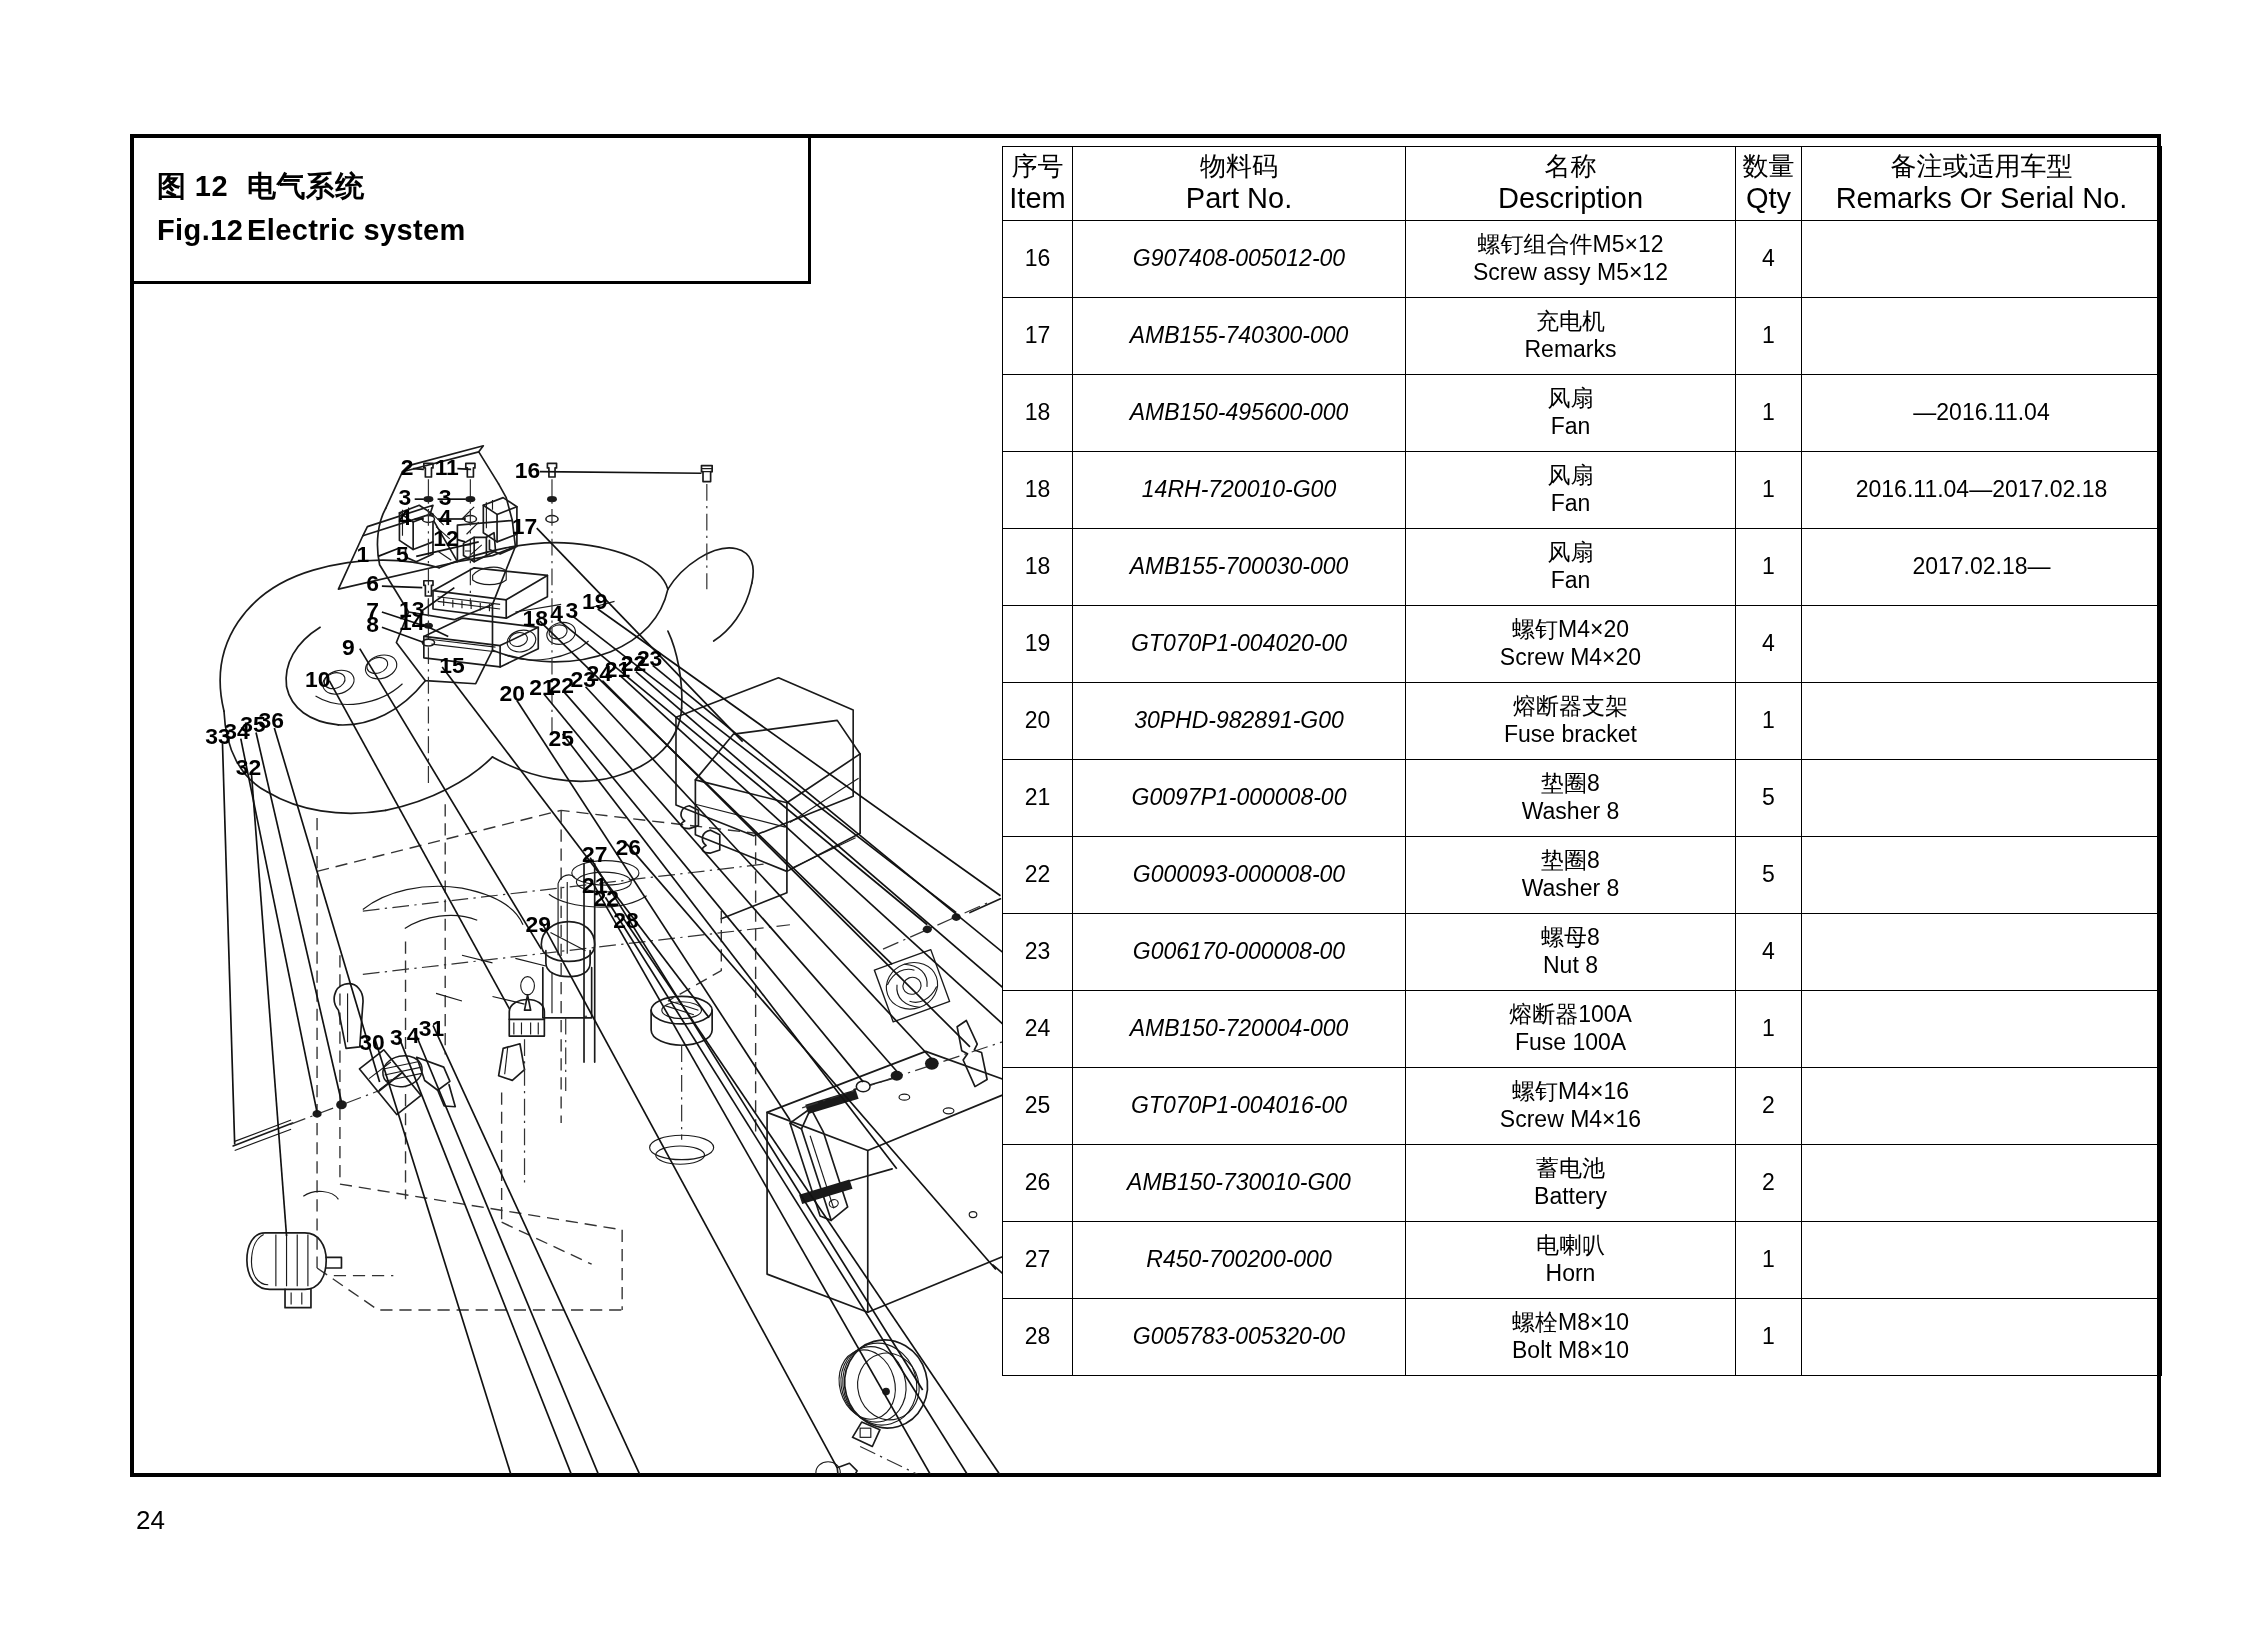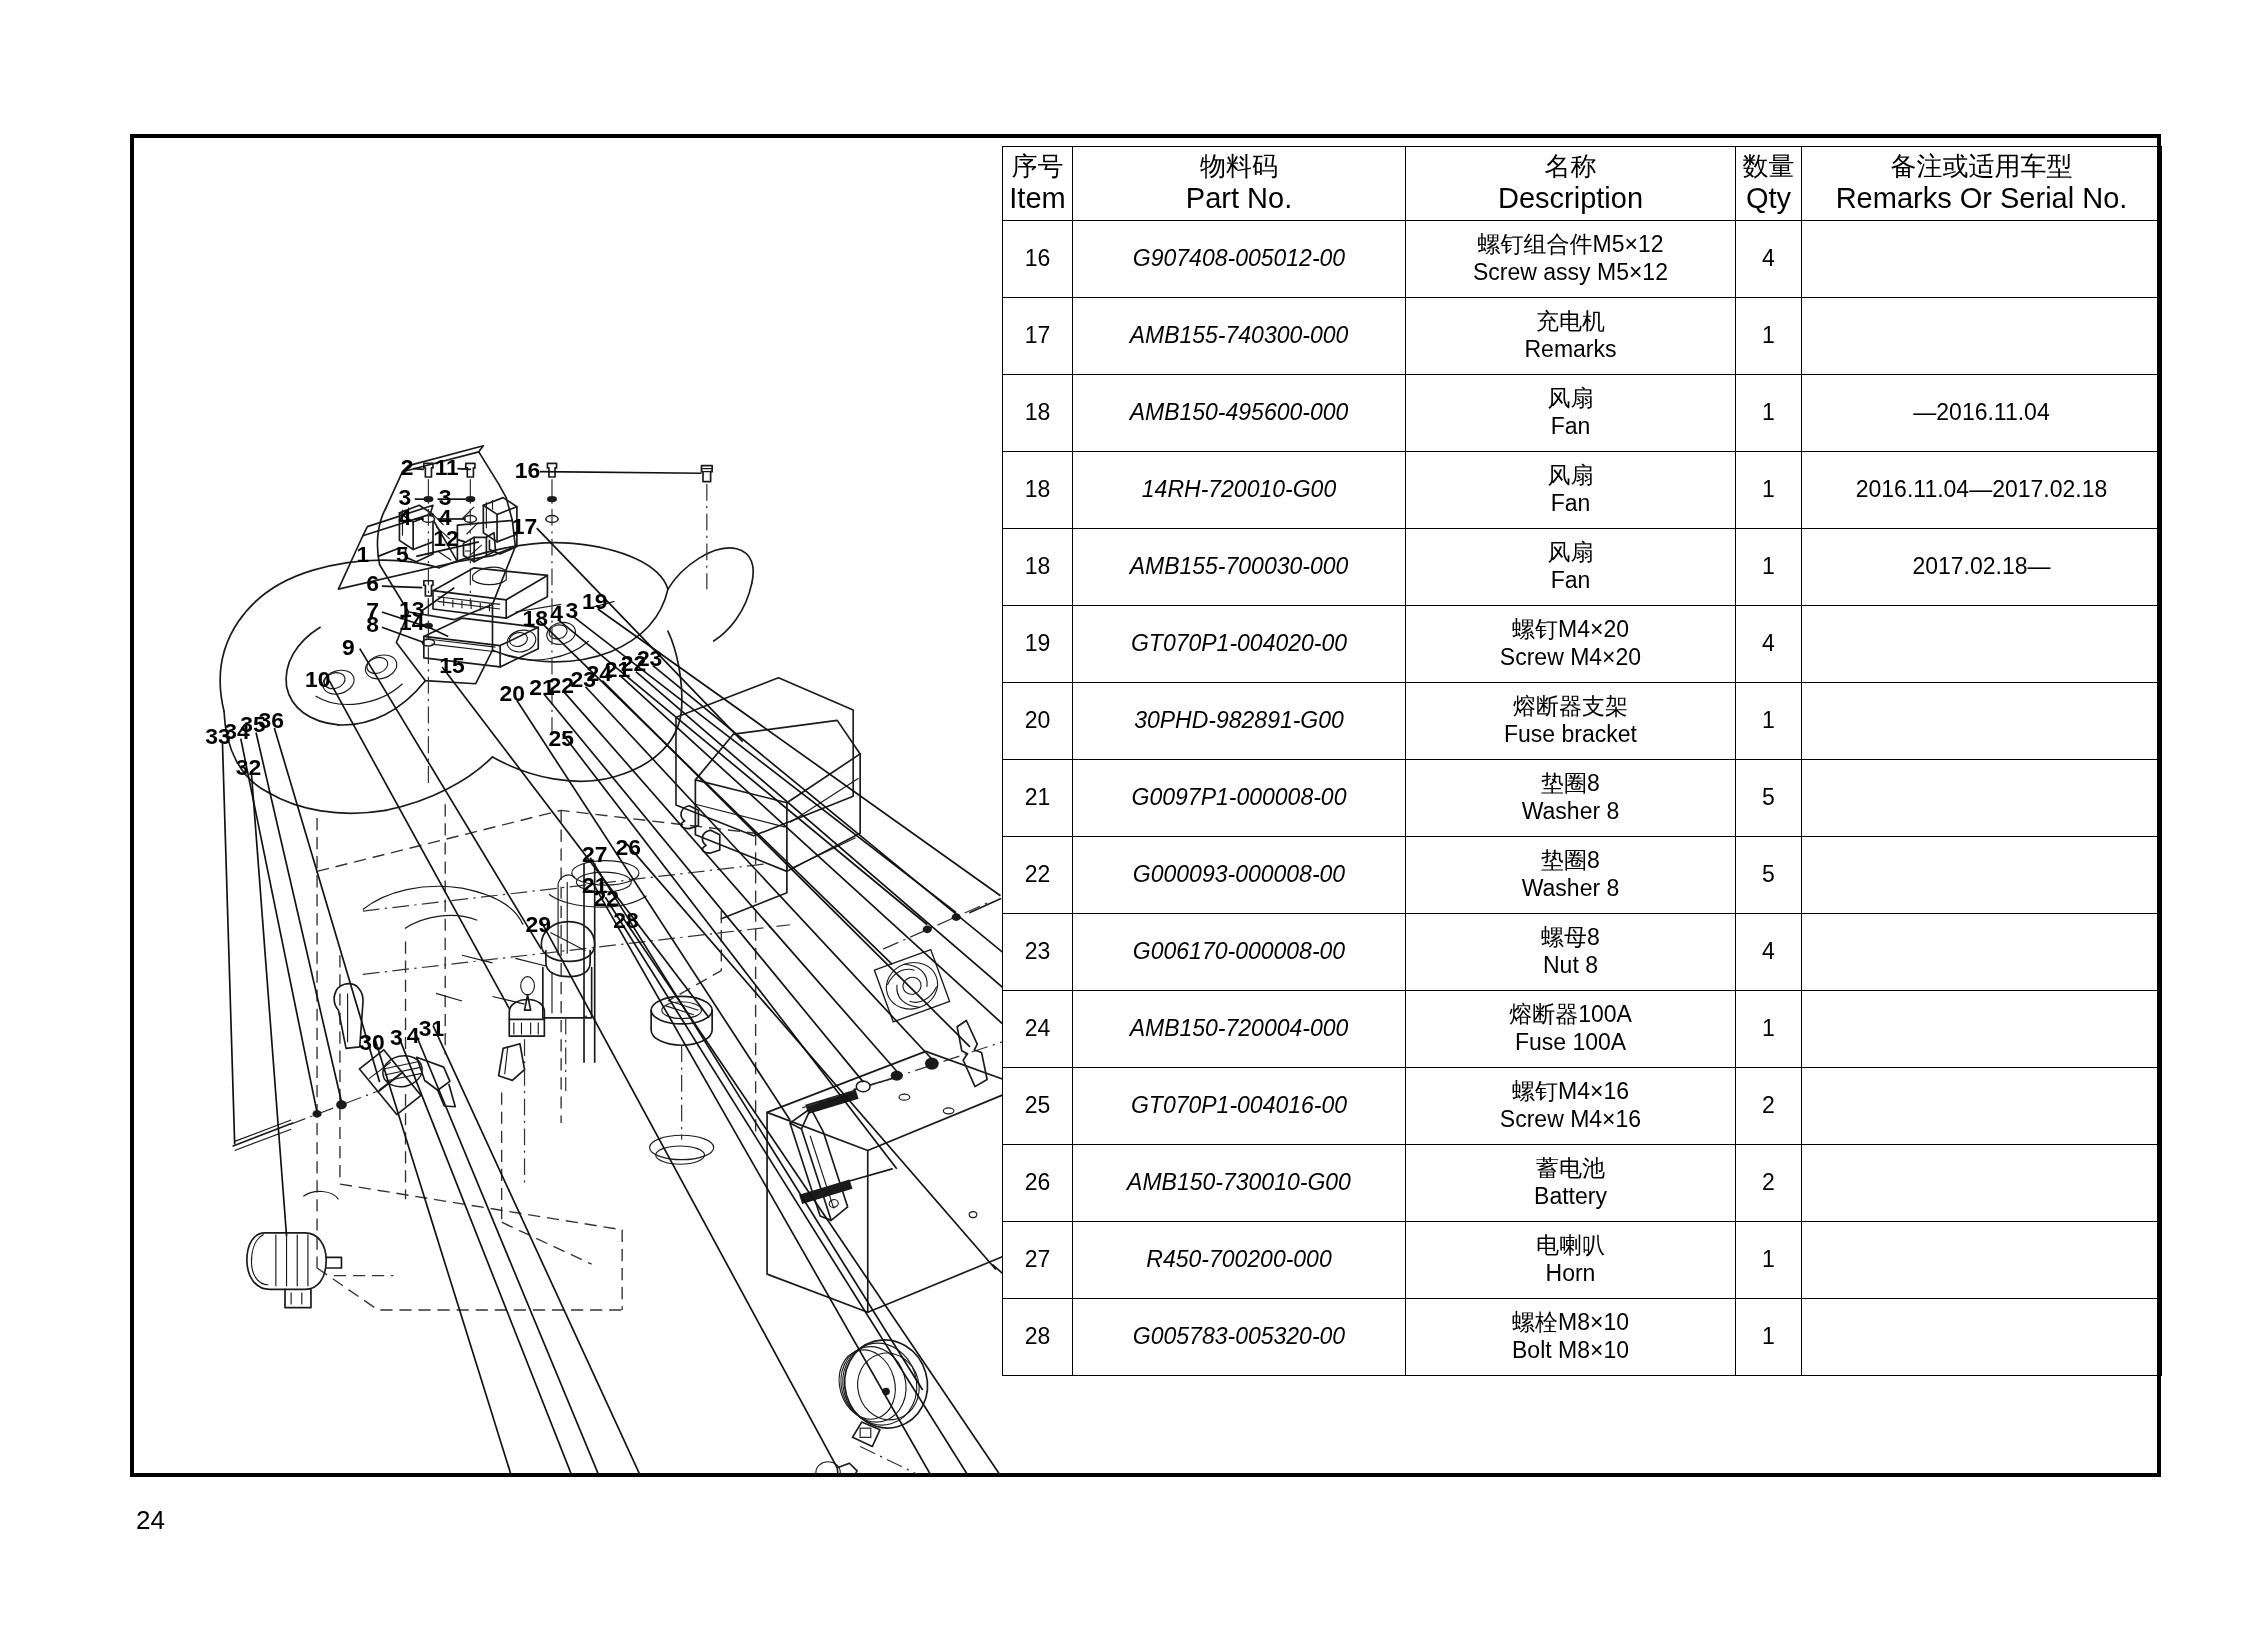--- a/index.html
+++ b/index.html
@@ -145,20 +145,26 @@
     left: 136px;
     top: 1505px;
     font-size: 26px;
   }
 </style>
 </head>
 <body>
 
 <div id="page-frame">
 
+  <div id="title-block">
+    <span class="title-line" id="fig-cn-num">图 12</span>
+    <span class="title-line" id="fig-cn-name">电气系统</span>
+    <span class="title-line" id="fig-en-num">Fig.12</span>
+    <span class="title-line" id="fig-en-name">Electric system</span>
+  </div>
 
 
   <div id="drawing-area">
   <svg id="drawing-svg" viewBox="0 0 1138 1560" xmlns="http://www.w3.org/2000/svg">
     <defs>
       <style>
         .ln   { fill:none; stroke:#1a1a1a; stroke-width:2.2; stroke-linejoin:round; stroke-linecap:round; }
         .lnT  { fill:none; stroke:#1a1a1a; stroke-width:1.5; }
         .dash { fill:none; stroke:#333; stroke-width:1.8; stroke-dasharray:16 9; }
         .cdash{ fill:none; stroke:#333; stroke-width:1.6; stroke-dasharray:22 7 3 7; }

